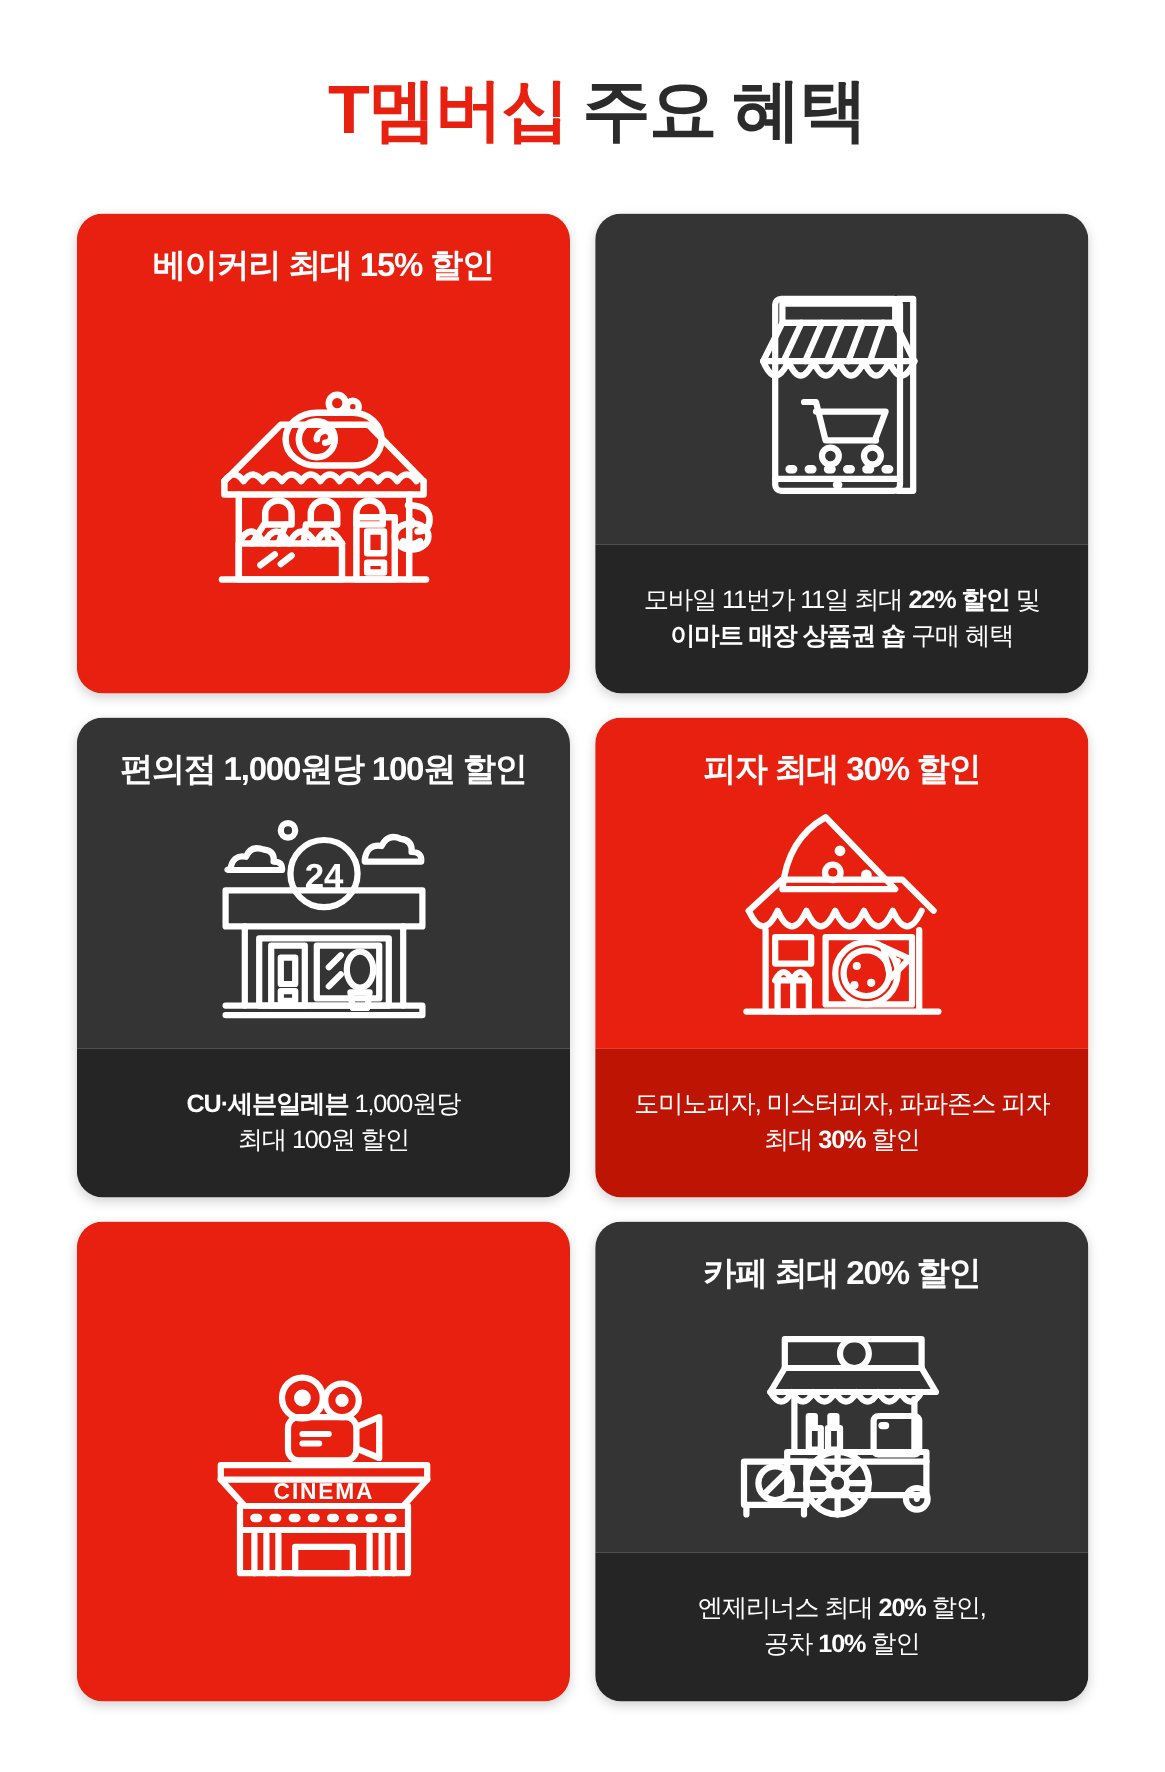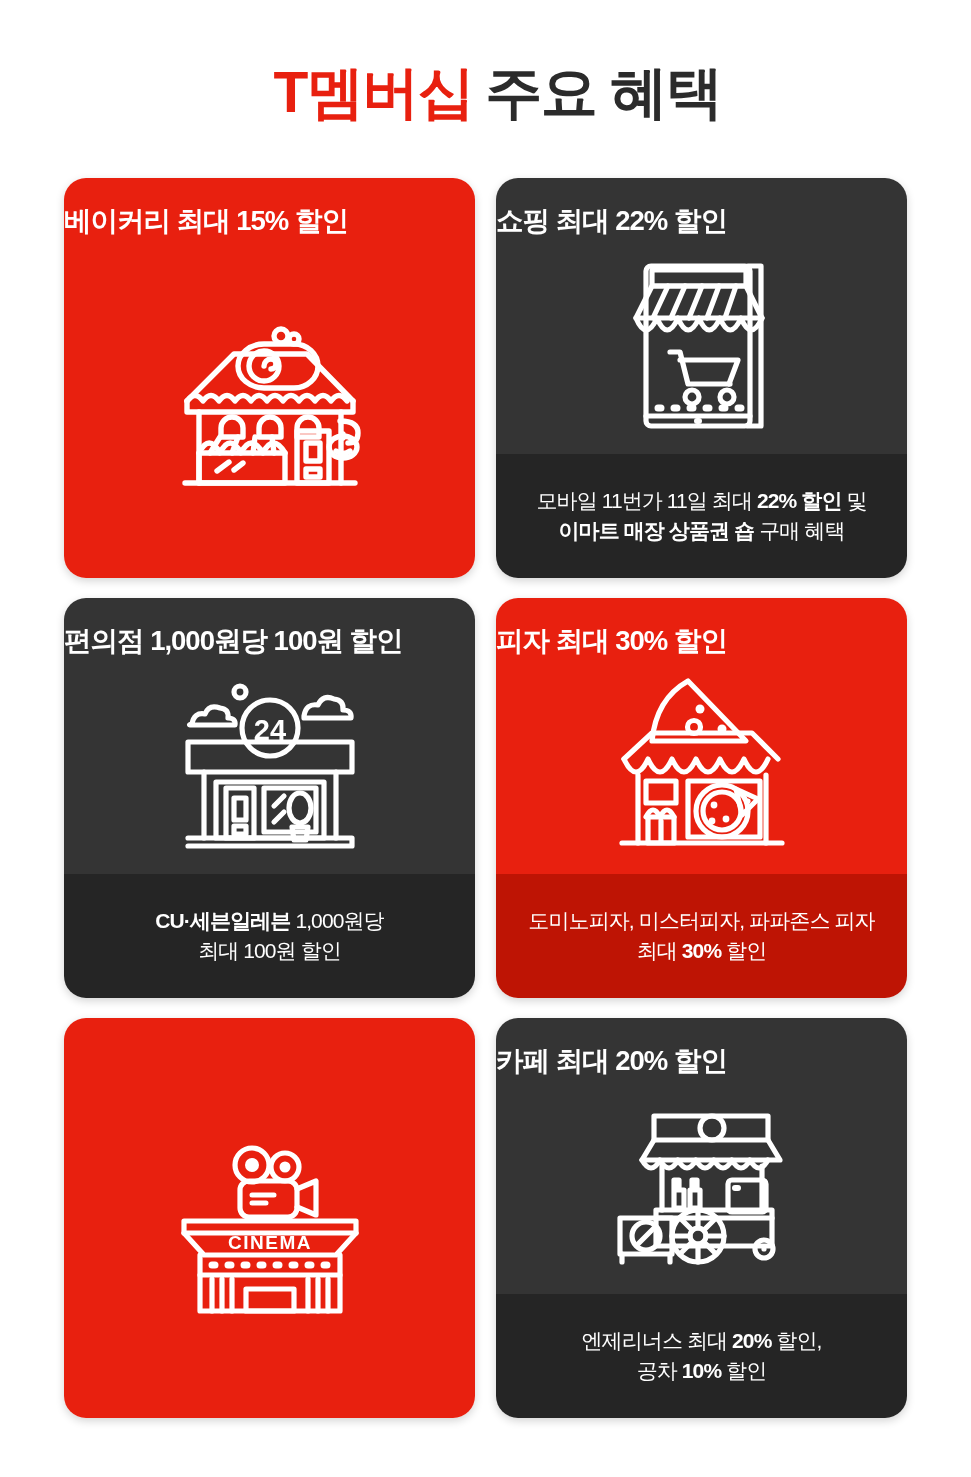--- a/index.html
+++ b/index.html
@@ -61,21 +61,21 @@
 
   .card.red  .card-body   { background: #E8200F; }
   .card.red  .card-footer { background: #BE1404; }
   .card.dark .card-body   { background: #343434; }
   .card.dark .card-footer { background: #252525; }
 
   .card-body {
     flex: 1 1 auto;
     display: flex;
     flex-direction: column;
-    align-items: flex-start;
+    align-items: center;
     padding-top: 26px;
   }
 
   .card-title {
     color: #ffffff;
     font-size: 27.5px;
     font-weight: 700;
     letter-spacing: -1px;
     line-height: 1.2;
     text-align: center;
@@ -160,21 +160,20 @@
             <ellipse cx="166" cy="128" rx="14" ry="11"></ellipse>
             <path d="M166 119 v-4"></path>
             <path d="M159 132 q7 5 14 0"></path>
           </svg>
         </div>
       </div>
     </div>
 
     <div class="card dark">
       <div class="card-body">
-        <div class="card-title">쇼핑 최대 22% 할인</div>
         <div class="icon-holder">
           <svg width="148" height="180" viewBox="0 0 148 180" fill="none" stroke="#fff" stroke-width="5.2" stroke-linecap="round" stroke-linejoin="round">
 
             <path d="M120 10 L133 10 L133 170 L120 170"></path>
 
             <rect x="18" y="10" width="104" height="160" rx="5"></rect>
 
             <path d="M24 14 L118 14 L118 30 L24 30 z"></path>
 
             <path d="M24 30 L8 62 L134 62 L118 30 z"></path>

